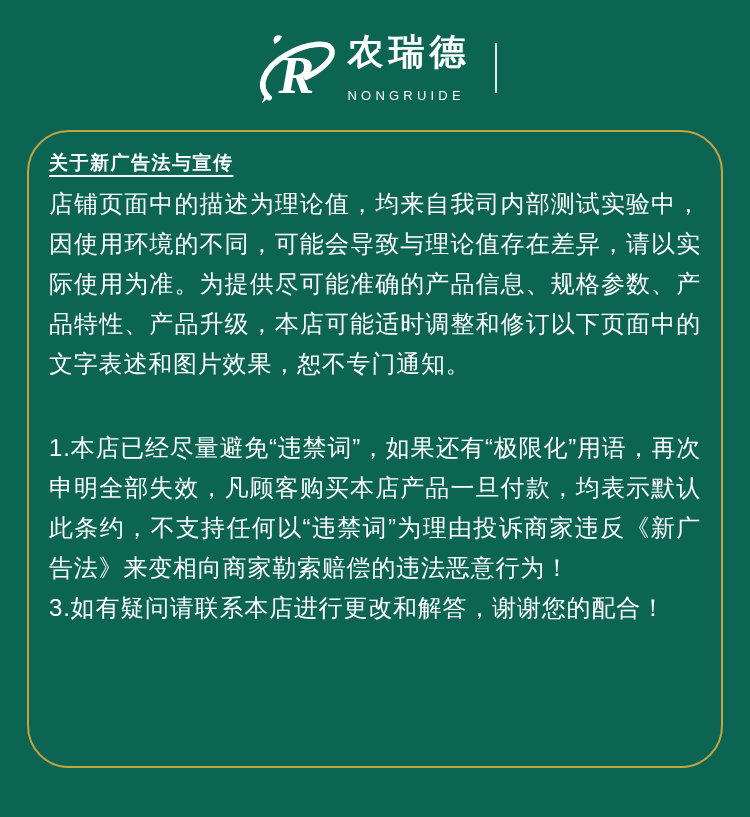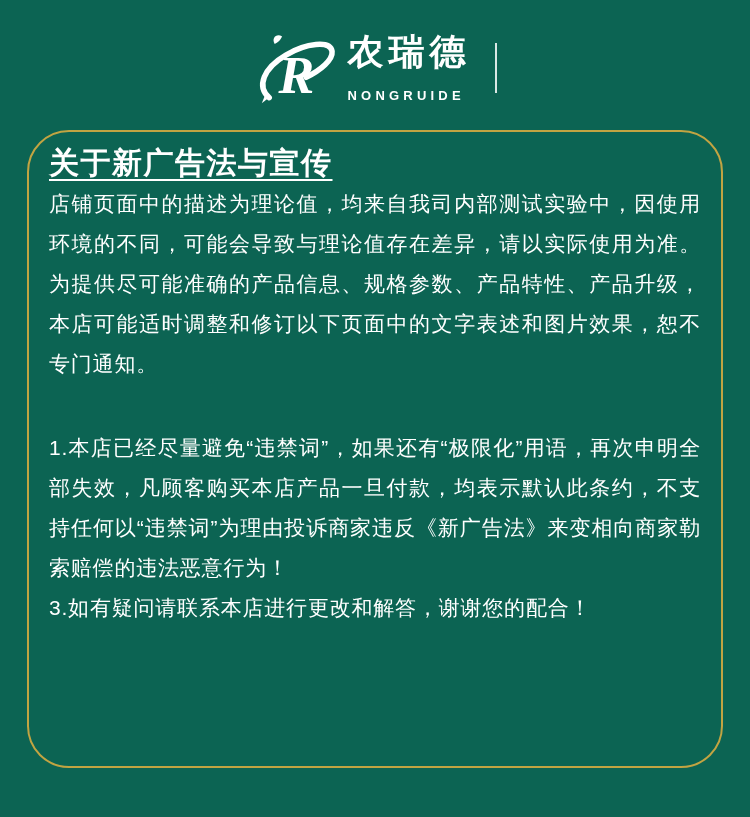--- a/index.html
+++ b/index.html
@@ -31,21 +31,21 @@
   .brand-mark { width: 84px; height: 74px; }
   .brand-text { display: flex; flex-direction: column; line-height: 1; gap: 12px; }
   .brand-name {
     font-size: 36px;
     font-weight: bold;
     letter-spacing: 5px;
   }
   .brand-sub {
     margin-top: 7px;
     font-size: 13px;
-    font-weight: bold;
+    font-weight: normal;
     letter-spacing: 4.2px;
   }
   .header-divider {
     width: 2px;
     height: 50px;
     background: rgba(255,255,255,0.85);
   }
   .page-title {
     margin: 0;
     font-size: 46px;
@@ -61,31 +61,31 @@
     width: 696px;
     height: 638px;
     border: 2px solid #c2a442;
     border-radius: 42px;
     padding: 14px 20px 0 20px;
   }
   .section { margin: 0; }
   .section + .section-gap-1 { margin-top: 44px; }
   .section-title {
     margin: 0 0 4px 0;
-    font-size: 30px;
+    font-size: 19px;
     font-weight: bold;
     letter-spacing: 1.5px;
     text-decoration: underline;
     text-underline-offset: 6px;
     text-decoration-thickness: 1.5px;
     line-height: 34px;
   }
   .section p {
     margin: 0;
-    font-size: 21px;
+    font-size: 24px;
     line-height: 40px;
     letter-spacing: 0.8px;
     text-align: justify;
   }
 </style>
 </head>
 <body>
 
 <div class="header">
   <div class="brand">

